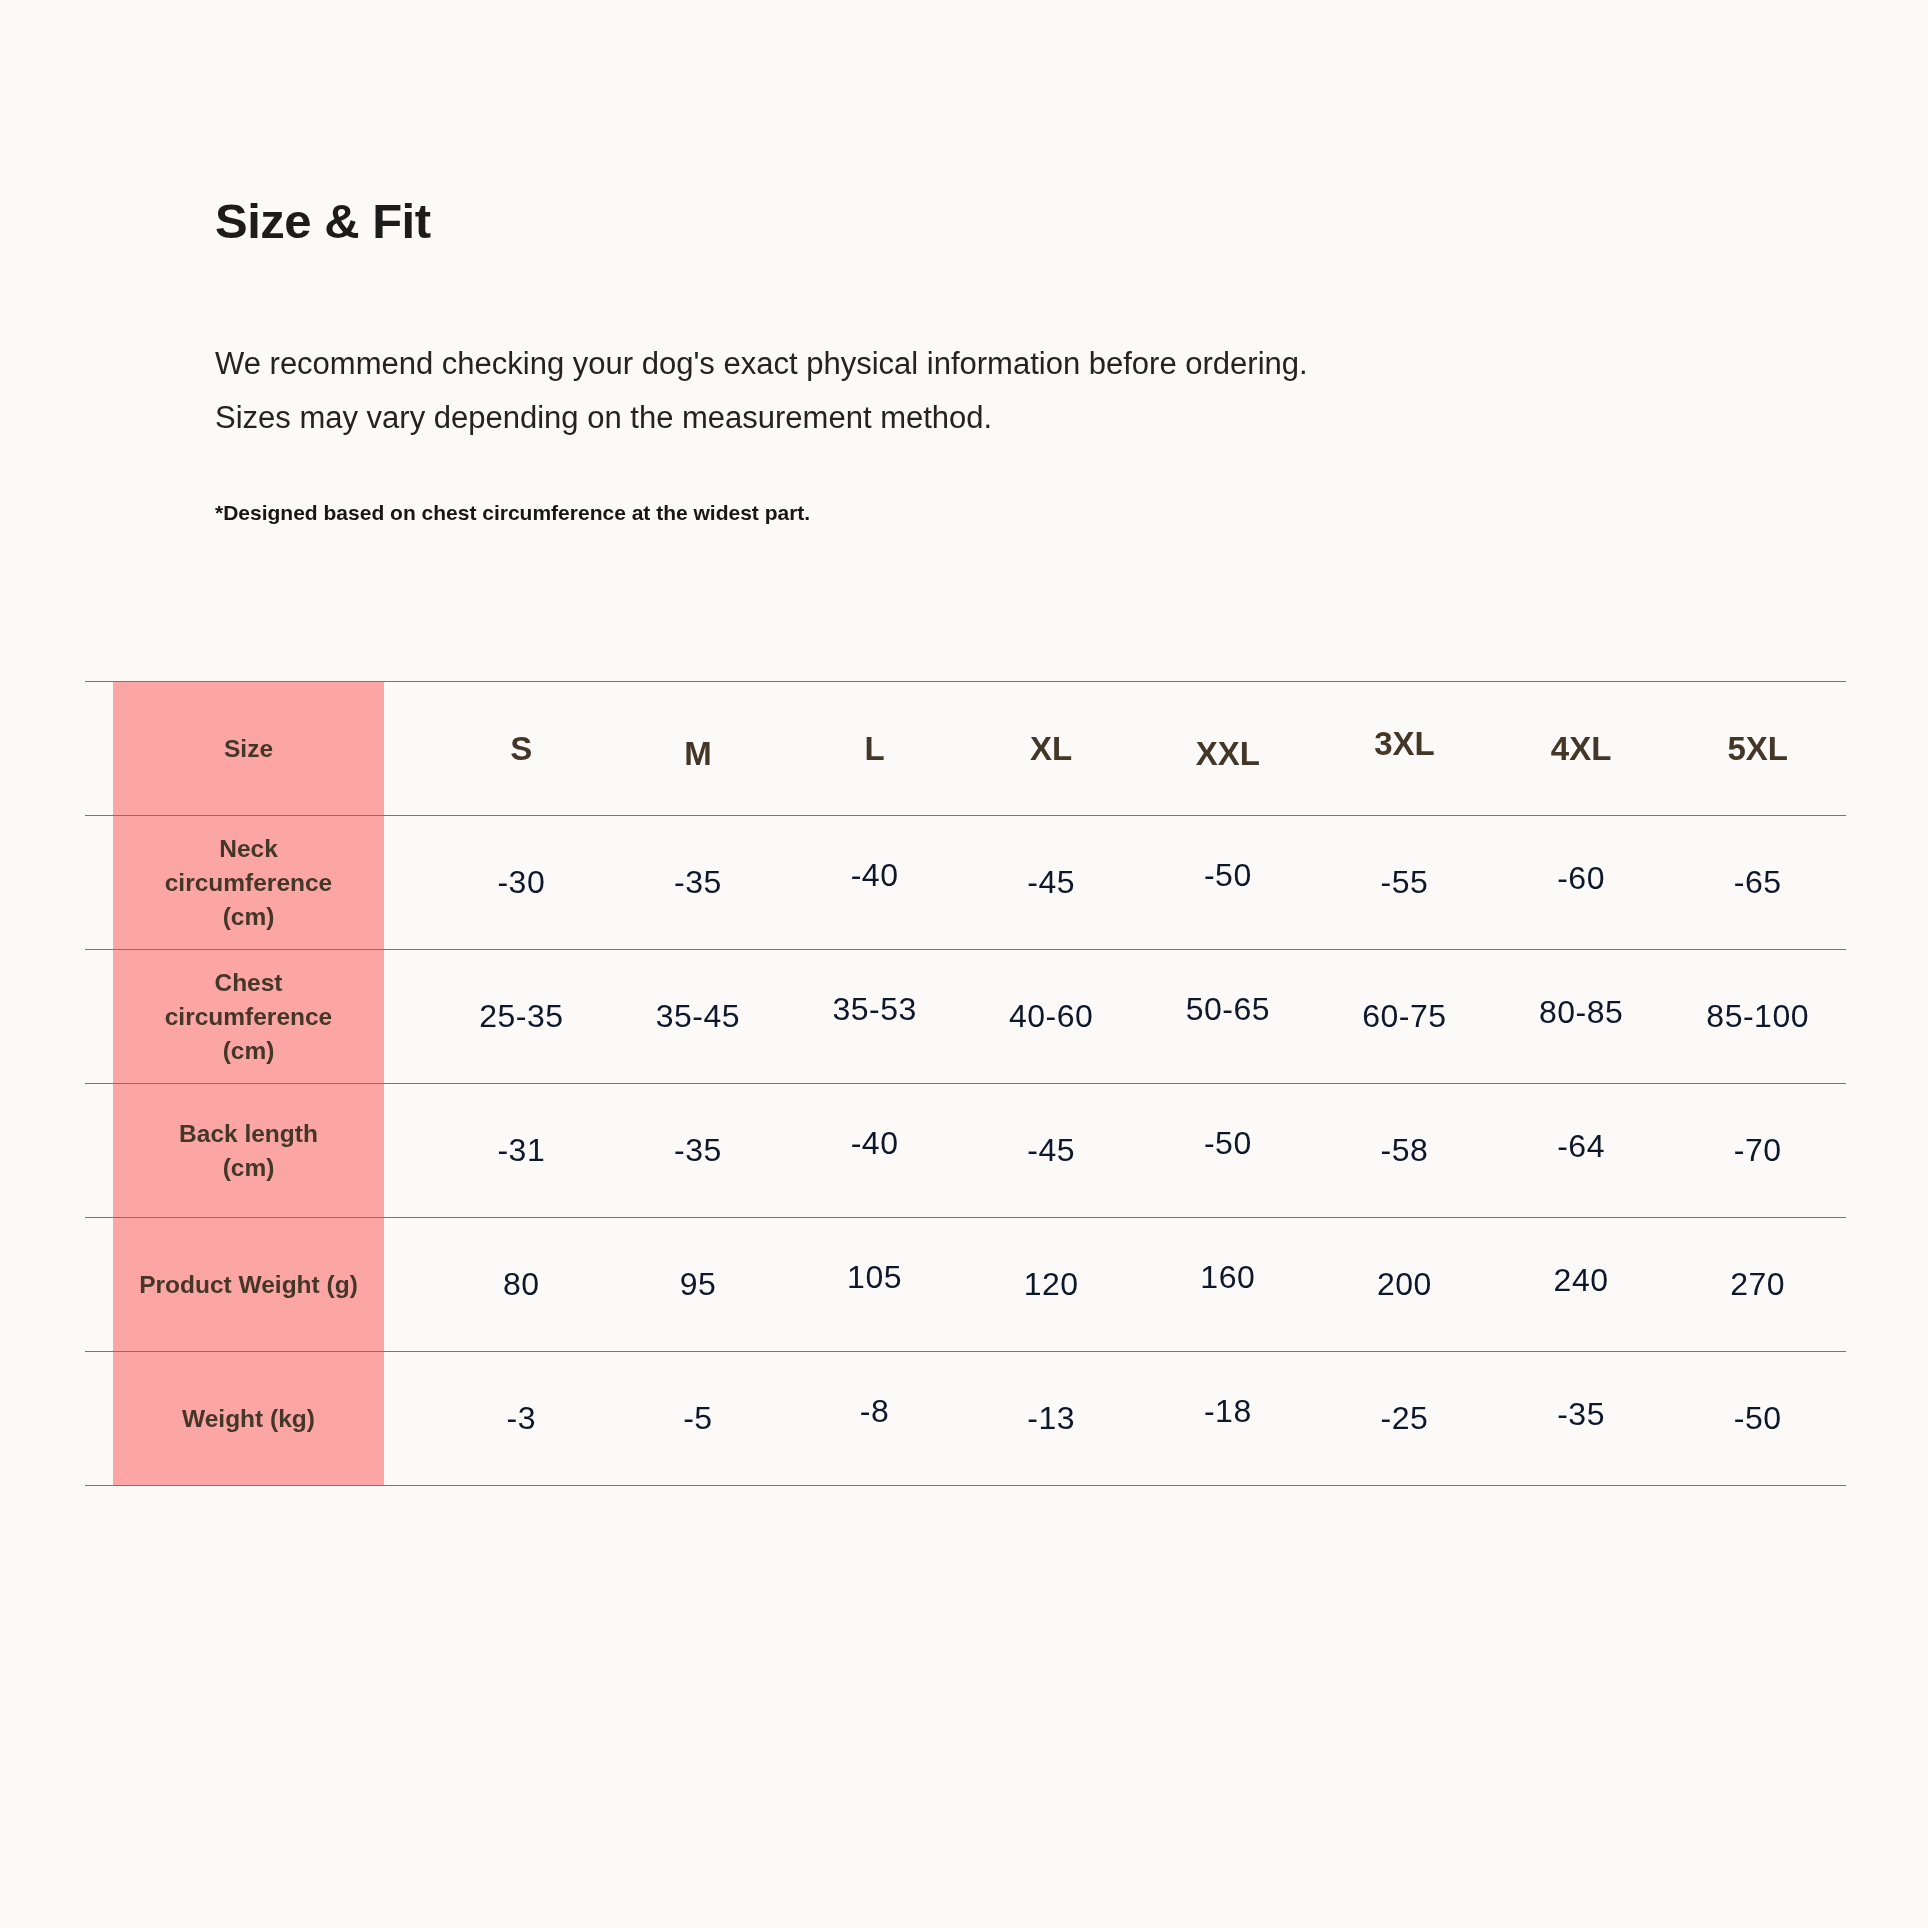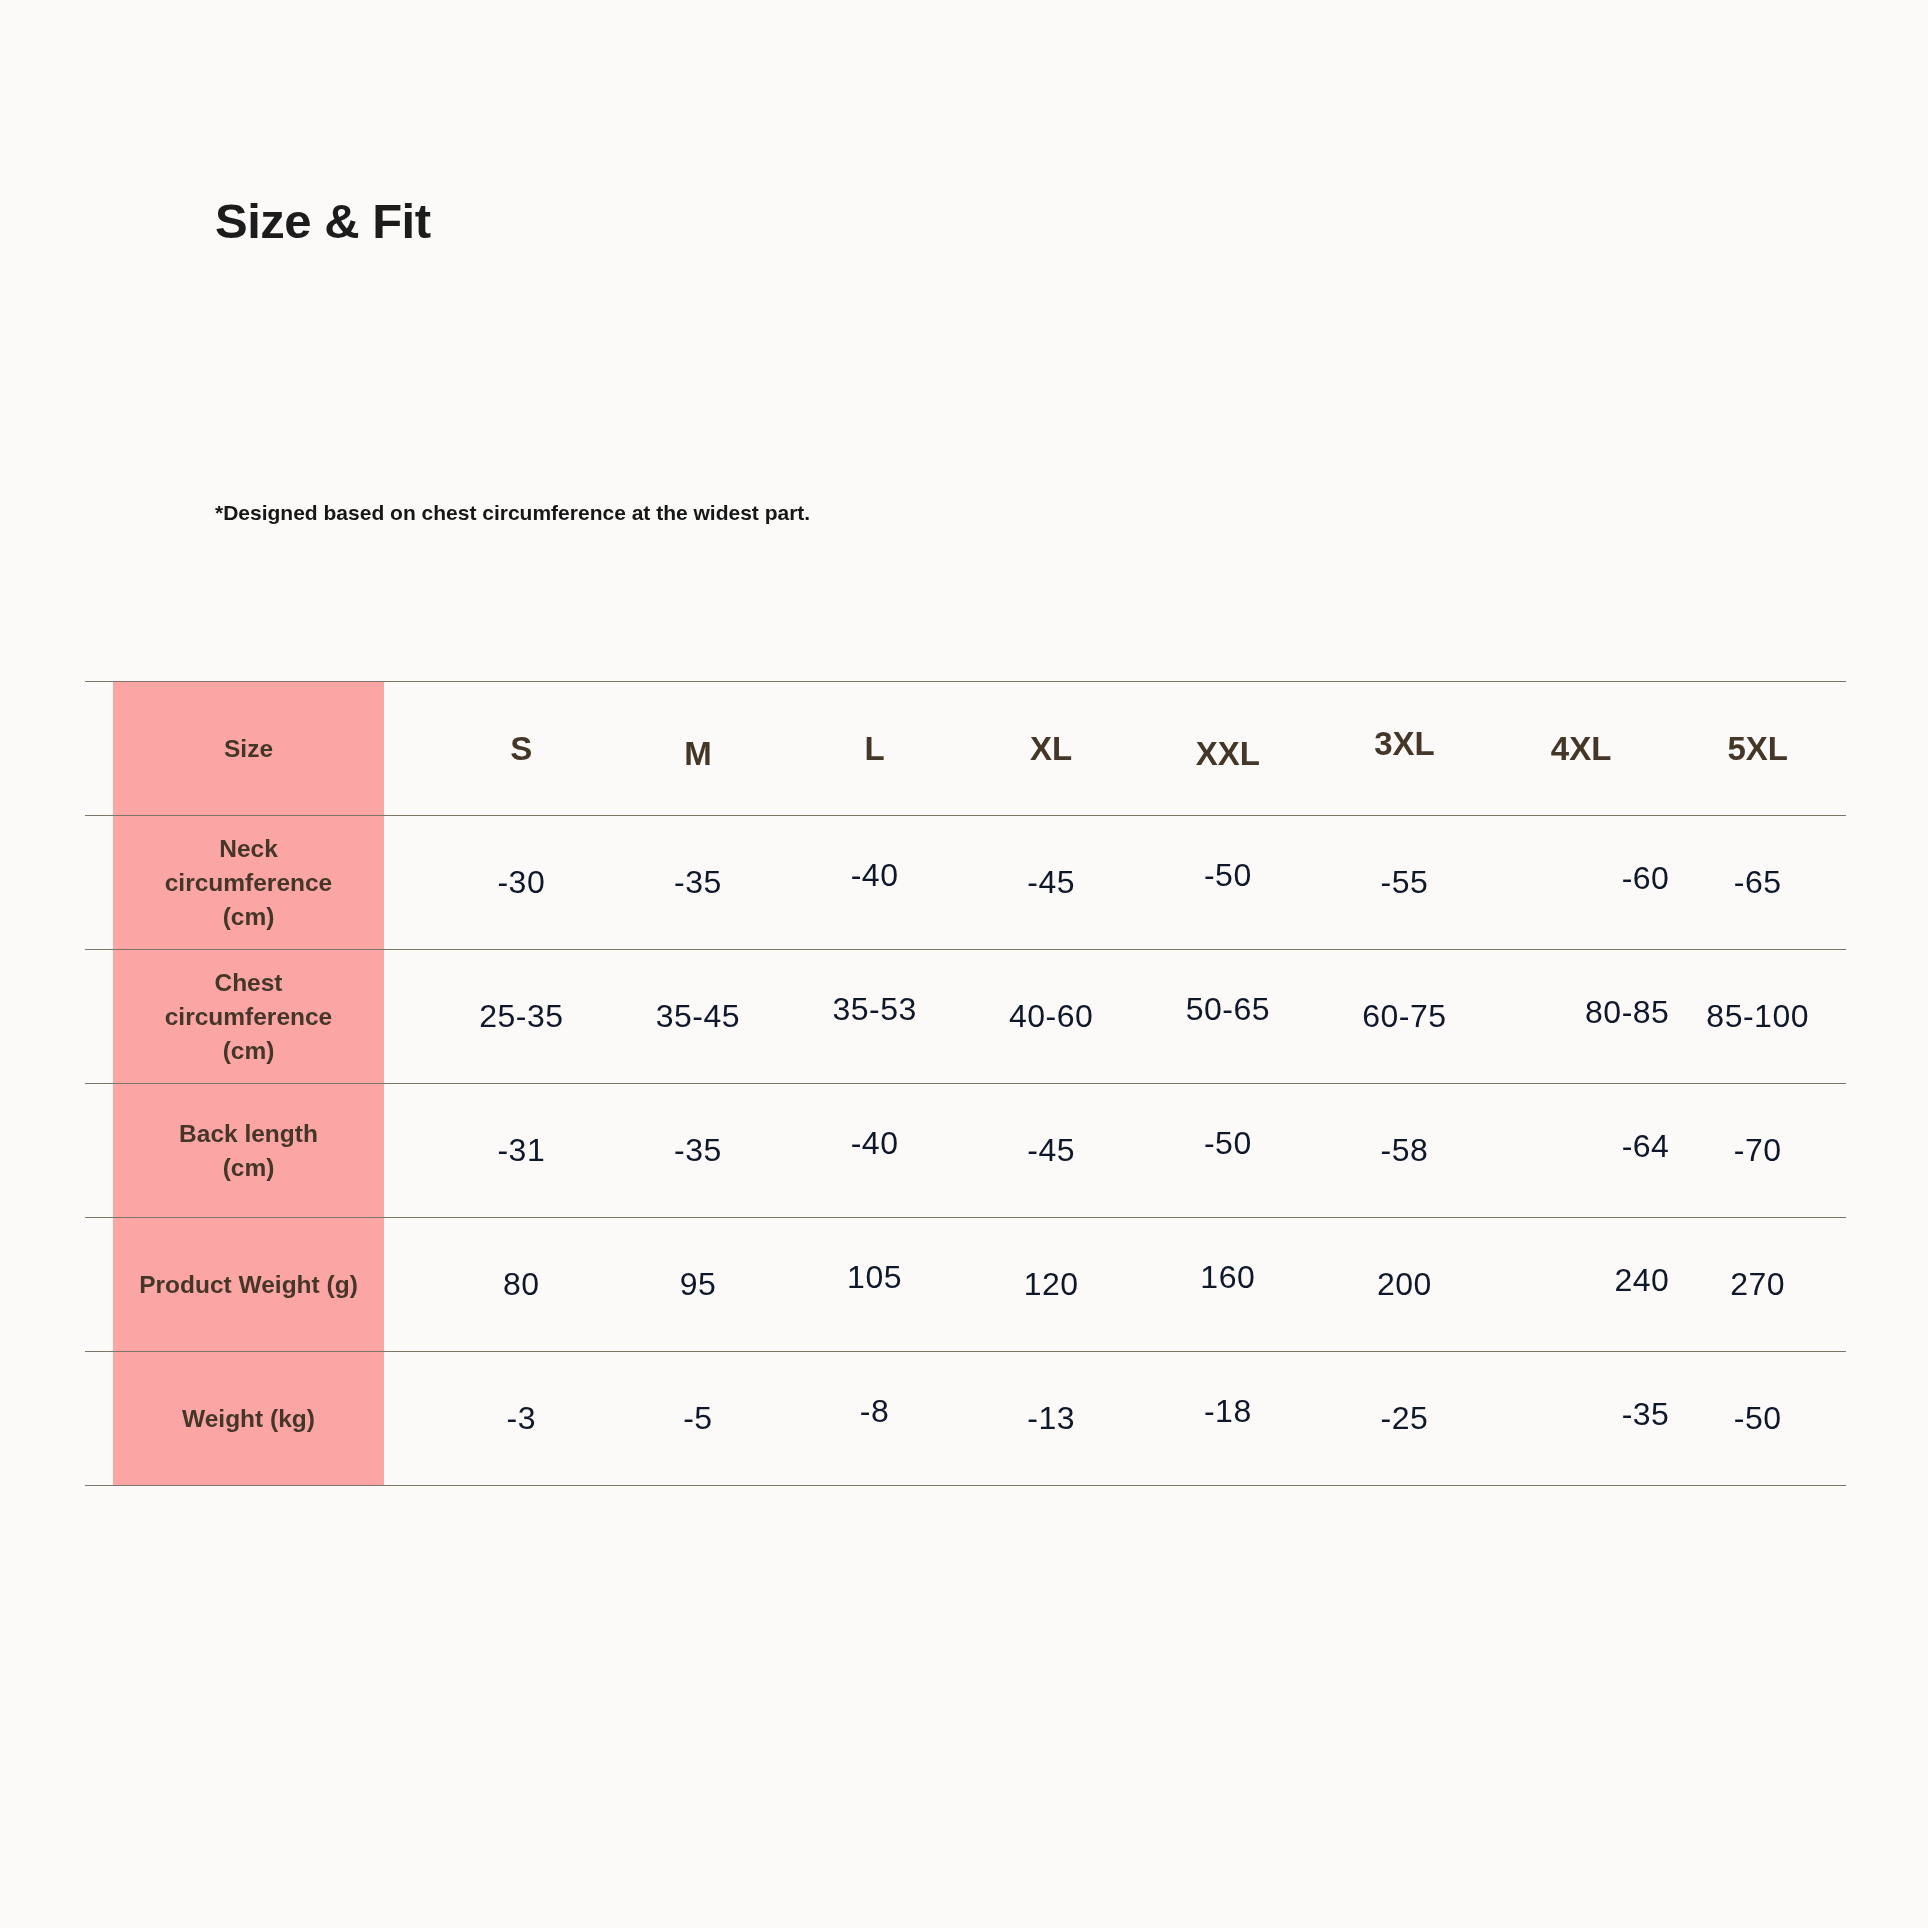--- a/index.html
+++ b/index.html
@@ -86,32 +86,34 @@
   }
   .value-cell {
     font-size: 32px;
     font-weight: 400;
     letter-spacing: 0.5px;
     color: #0f172a;
   }
   
   .row-data .cell:nth-child(5)  { transform: translateY(-6.6px); }  
   .row-data .cell:nth-child(7)  { transform: translateY(-6.6px); }  
-  .row-data .cell:nth-child(9)  { transform: translateY(-3.8px); text-align: right; }  
+  .row-data .cell:nth-child(9)  { transform: translateY(-3.8px); }  
   .row-header .cell:nth-child(4)  { transform: translateY(4.7px); } 
   .row-header .cell:nth-child(7)  { transform: translateY(4.7px); } 
   .row-header .cell:nth-child(8)  { transform: translateY(-4.7px);} 
 </style>
 </head>
 <body>
 
 <div class="canvas">
 
   <h2 class="section-title">Size &amp; Fit</h2>
 
+  <p class="intro">We recommend checking your dog's exact physical information before ordering.
+Sizes may vary depending on the measurement method.</p>
 
   <p class="note">*Designed based on chest circumference at the widest part.</p>
 
   <div class="size-table">
 
     <div class="trow row-header">
       <div class="cell label-cell">Size</div>
       <div class="cell spacer-cell"></div>
       <div class="cell head-cell">S</div>
       <div class="cell head-cell">M</div>

